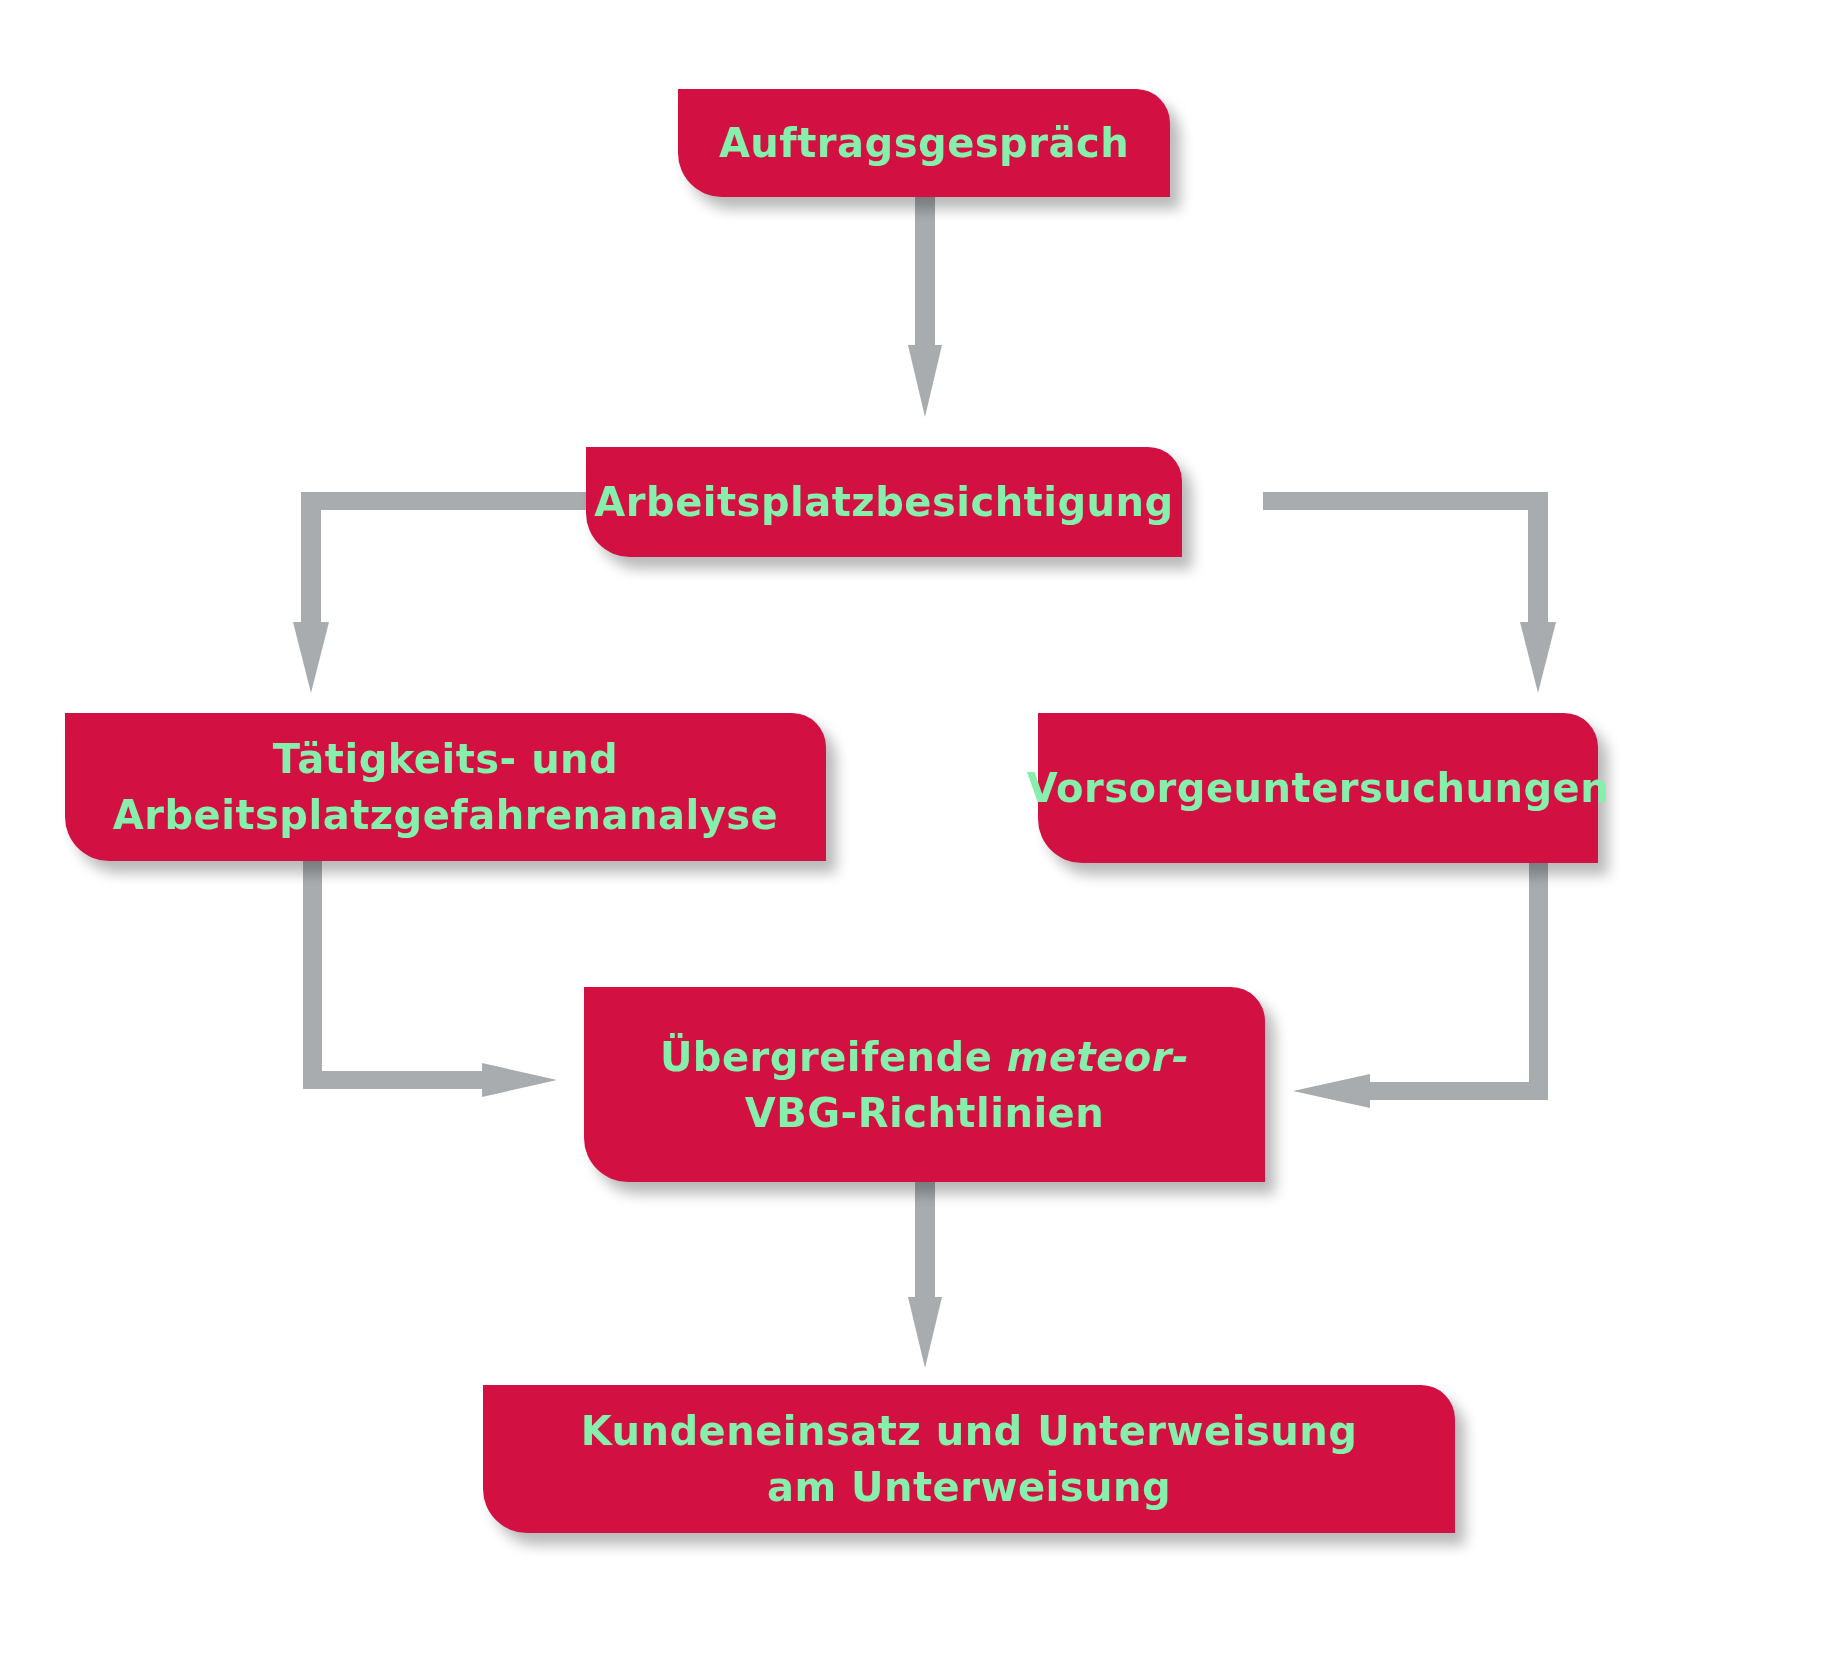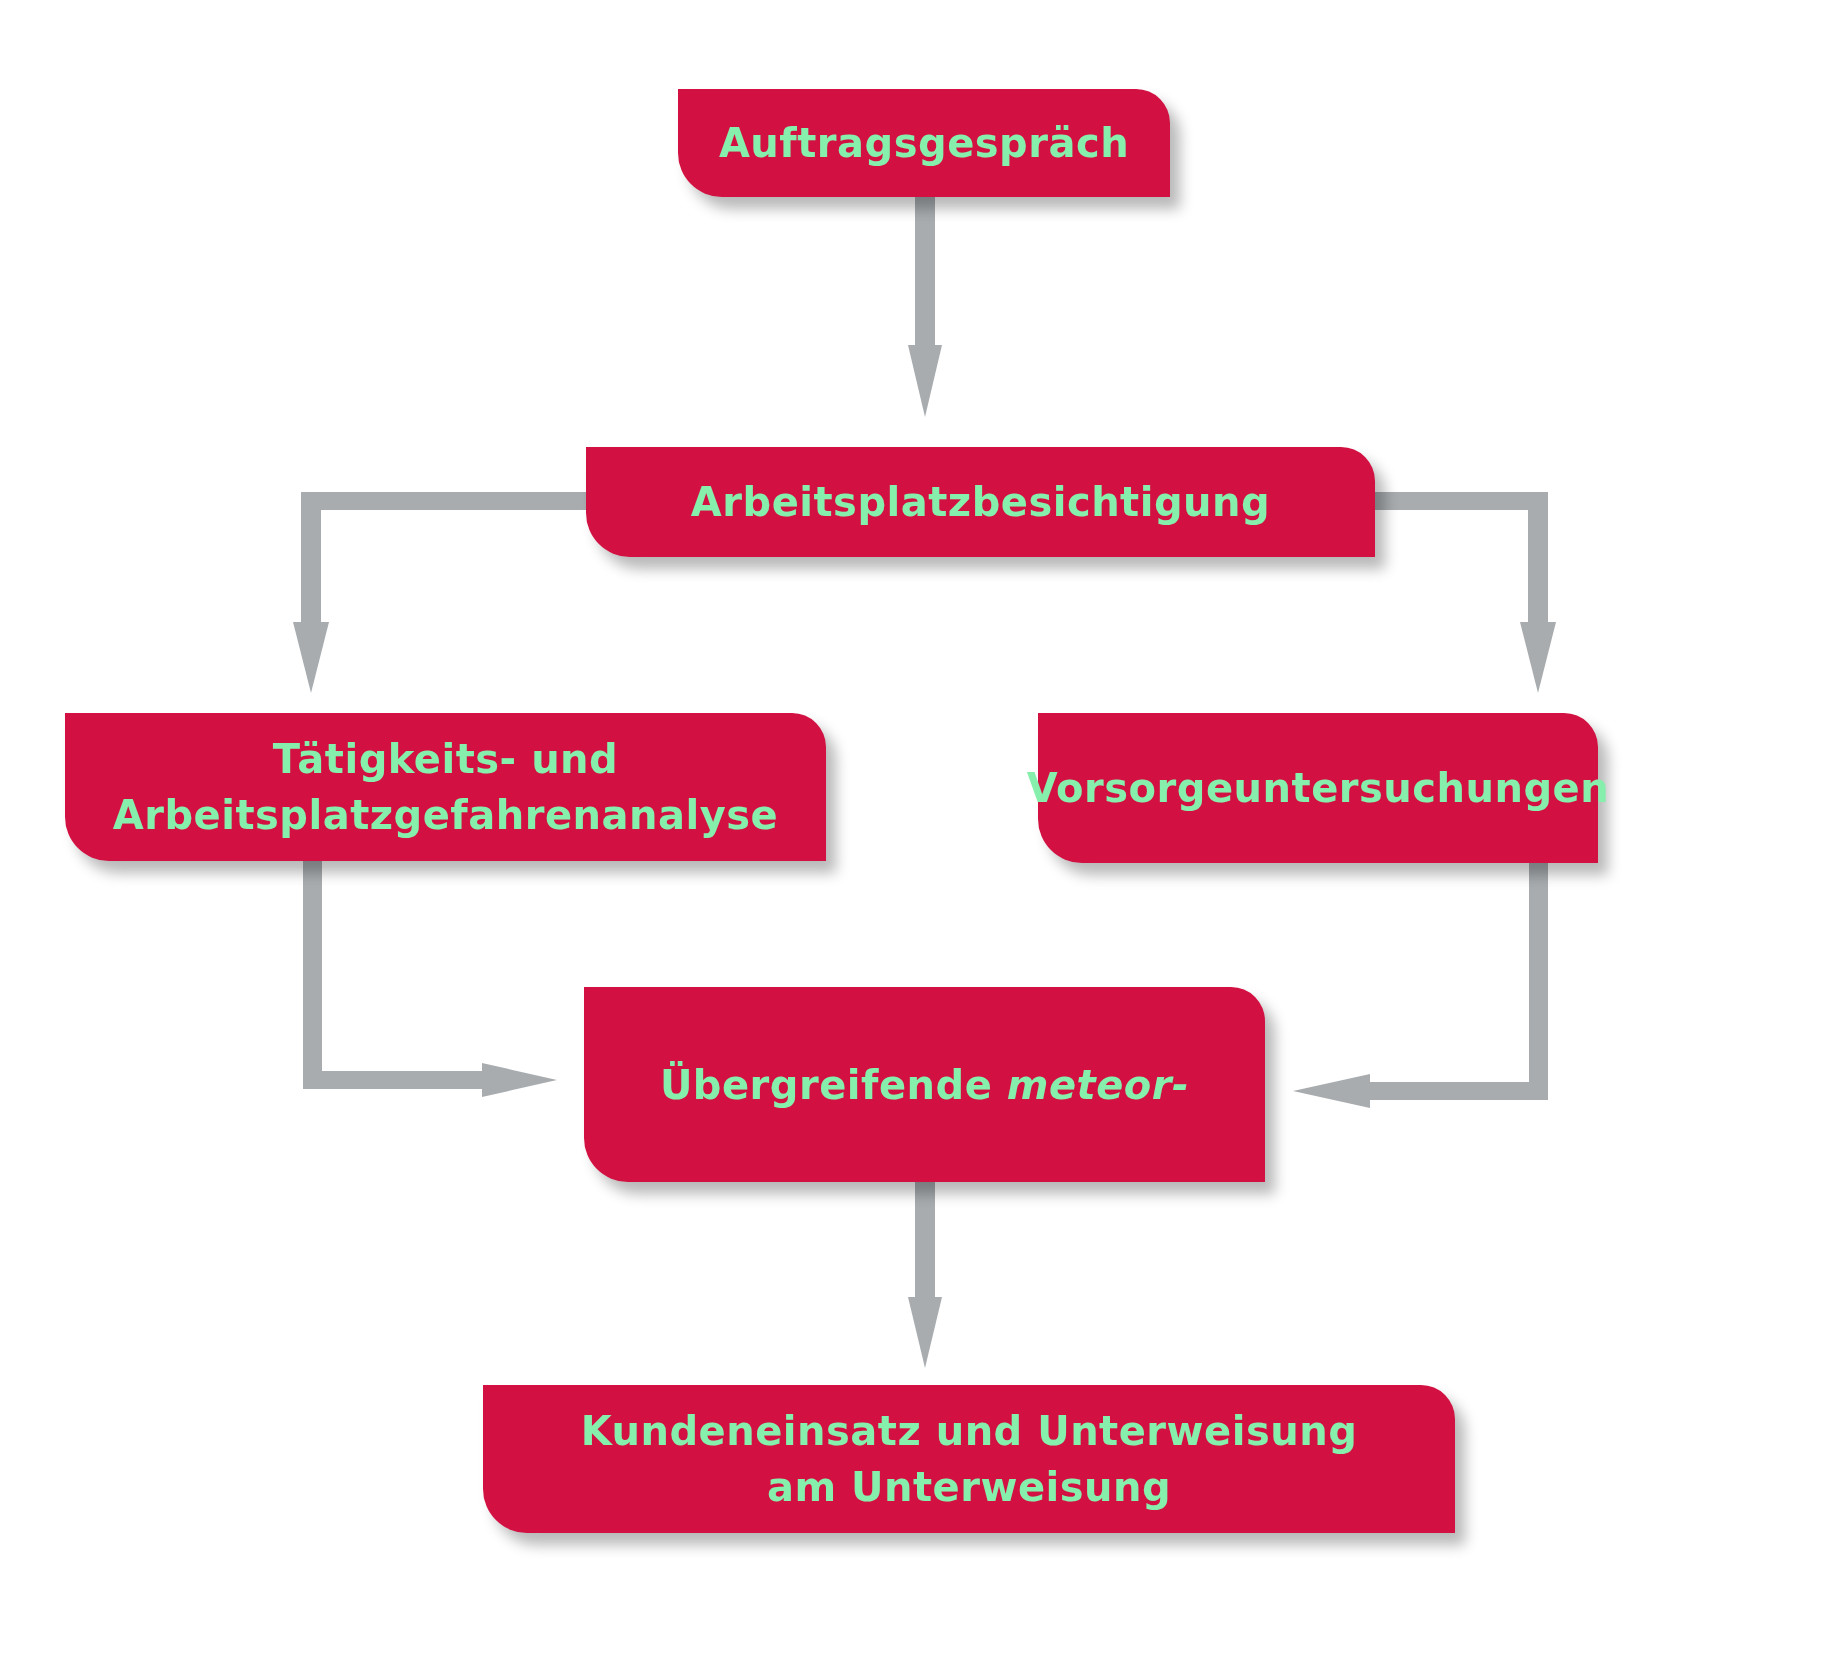--- a/index.html
+++ b/index.html
@@ -59,35 +59,36 @@
         <rect x="915" y="1182" width="20" height="117"></rect>
         <polygon points="908,1297 942,1297 925,1368"></polygon>
       </g>
     </g>
   </svg>
 
   <div class="box" style="left:678px; top:89px; width:492px; height:108px;">
     <span class="line">Auftragsgespräch</span>
   </div>
 
-  <div class="box" style="left:586px; top:447px; width:789px; height:110px;">
+  <div class="box" style="left:586px; top:447px; width:596px; height:110px;">
     <span class="line">Arbeitsplatzbesichtigung</span>
   </div>
 
   <div class="box" style="left:65px; top:713px; width:761px; height:148px;">
     <span class="line">Tätigkeits- und</span>
     <span class="line">Arbeitsplatzgefahrenanalyse</span>
   </div>
 
   <div class="box" style="left:1038px; top:713px; width:560px; height:150px;">
     <span class="line">Vorsorgeuntersuchungen</span>
   </div>
 
   <div class="box" style="left:584px; top:987px; width:681px; height:195px;text-align:right;">
     <span class="line"><span>Übergreifende </span><em>meteor-</em></span>
+    <span class="line">VBG-Richtlinien</span>
   </div>
 
   <div class="box" style="left:483px; top:1385px; width:972px; height:148px;">
     <span class="line">Kundeneinsatz und Unterweisung</span>
     <span class="line">am Unterweisung</span>
   </div>
 
 </div>
 
 </body></html>

